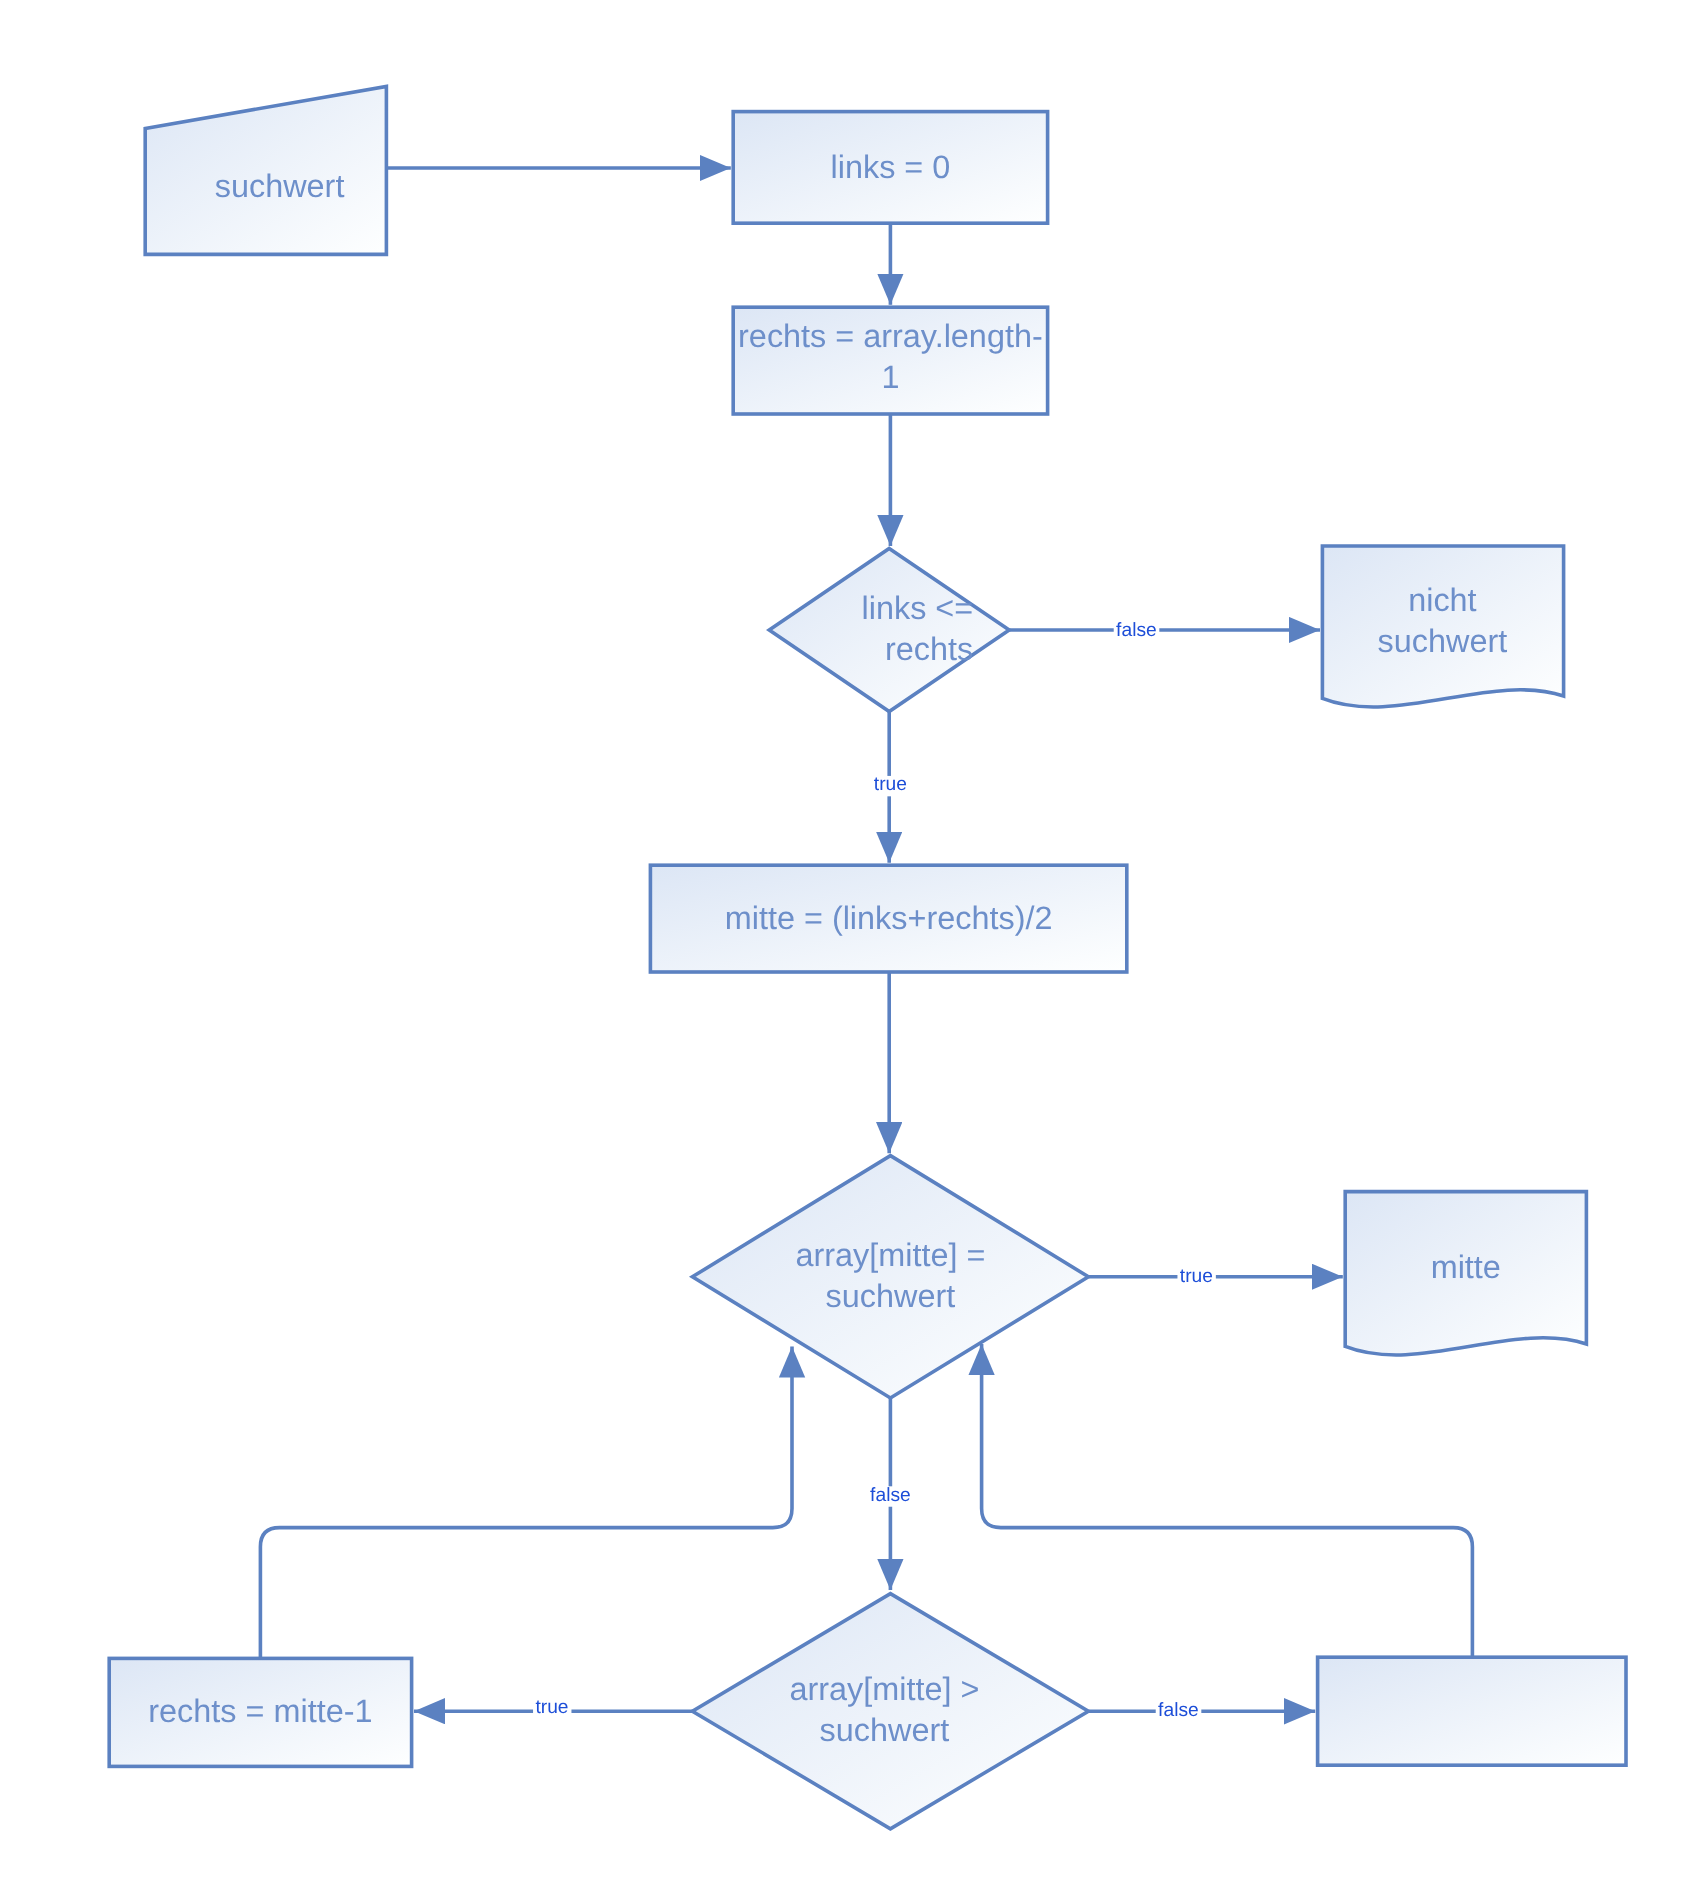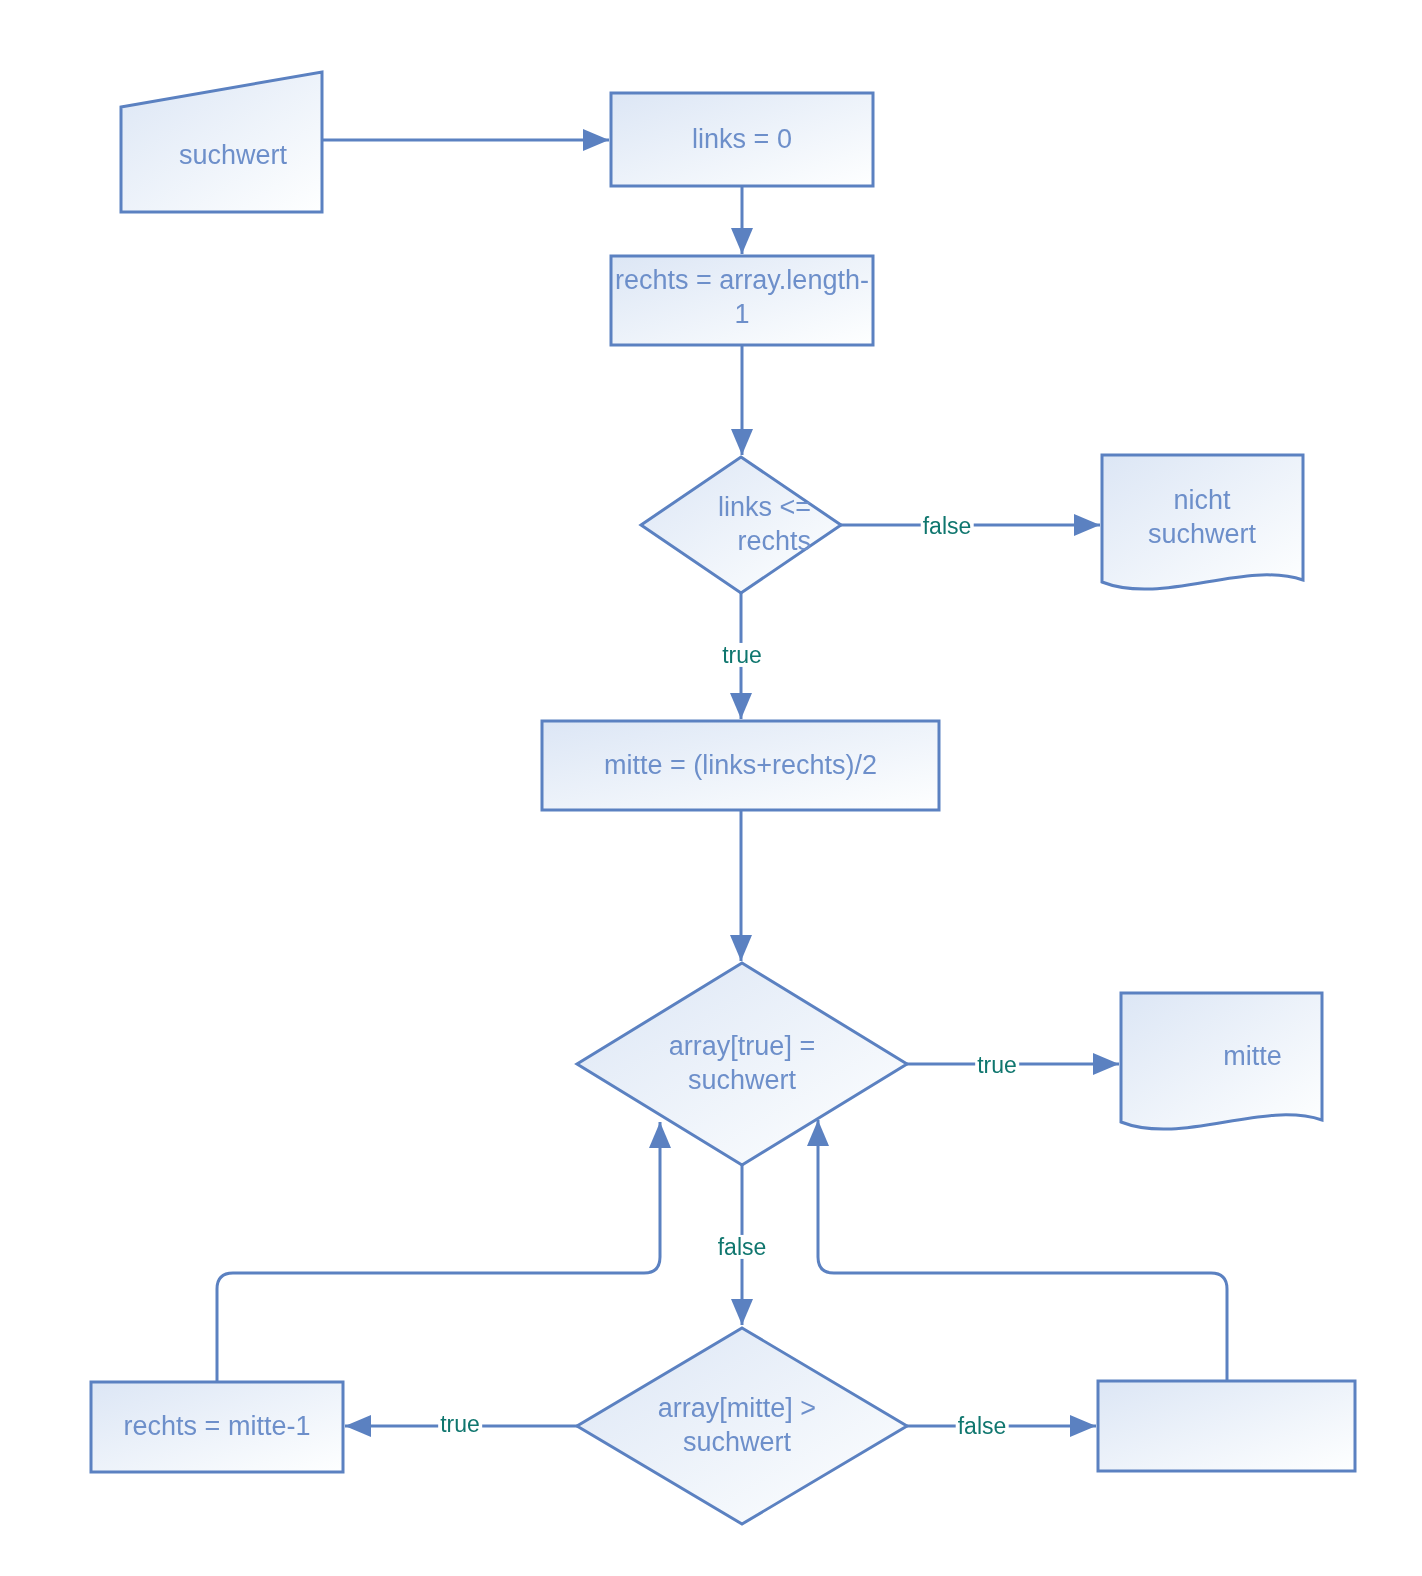--- a/index.html
+++ b/index.html
@@ -17,22 +17,22 @@
     text-align:center;
     color:#6d8fca;
     font-size:27px;line-height:1.25;
     pointer-events:none;
     white-space:normal;
   }
   .edge-label{
     position:absolute;
     transform:translate(-50%,-50%);
     background:#ffffff;
-    color:#0f766e;
-    font-size:23px;line-height:1.05;
+    color:#1d4ed8;
+    font-size:16px;line-height:1.05;
     padding:0 2px;
     pointer-events:none;
   }
 </style>
 </head>
 <body>
 
 <div id="canvas">
 
   <svg id="diagram-svg" width="1422" height="1576" viewBox="0 0 1422 1576">
@@ -83,23 +83,23 @@
   <div class="node-label" style="left:611px;top:93px;width:262px;height:93px;">links = 0</div>
 
   <div class="node-label" style="left:611px;top:256px;width:262px;height:84px;">rechts = array.length-1</div>
 
   <div class="node-label" style="left:671px;top:457px;width:140px;height:136px;text-align:right;">links &lt;= rechts</div>
 
   <div class="node-label" style="left:1137px;top:455px;width:130px;height:125px;">nicht suchwert</div>
 
   <div class="node-label" style="left:542px;top:721px;width:397px;height:89px;">mitte = (links+rechts)/2</div>
 
-  <div class="node-label" style="left:632px;top:996px;width:220px;height:136px;">array[true] = suchwert</div>
+  <div class="node-label" style="left:632px;top:996px;width:220px;height:136px;">array[mitte] = suchwert</div>
 
-  <div class="node-label" style="left:1121px;top:993px;width:201px;height:127px;margin-left:31px;">mitte</div>
+  <div class="node-label" style="left:1121px;top:993px;width:201px;height:127px;">mitte</div>
 
   <div class="node-label" style="left:627px;top:1358px;width:220px;height:136px;">array[mitte] &gt; suchwert</div>
 
   <div class="node-label" style="left:91px;top:1382px;width:252px;height:90px;">rechts = mitte-1</div>
 
 
   <span class="edge-label" style="left:947px;top:526px;">false</span>
   <span class="edge-label" style="left:742px;top:655px;">true</span>
   <span class="edge-label" style="left:997px;top:1065px;">true</span>
   <span class="edge-label" style="left:742px;top:1247px;">false</span>

